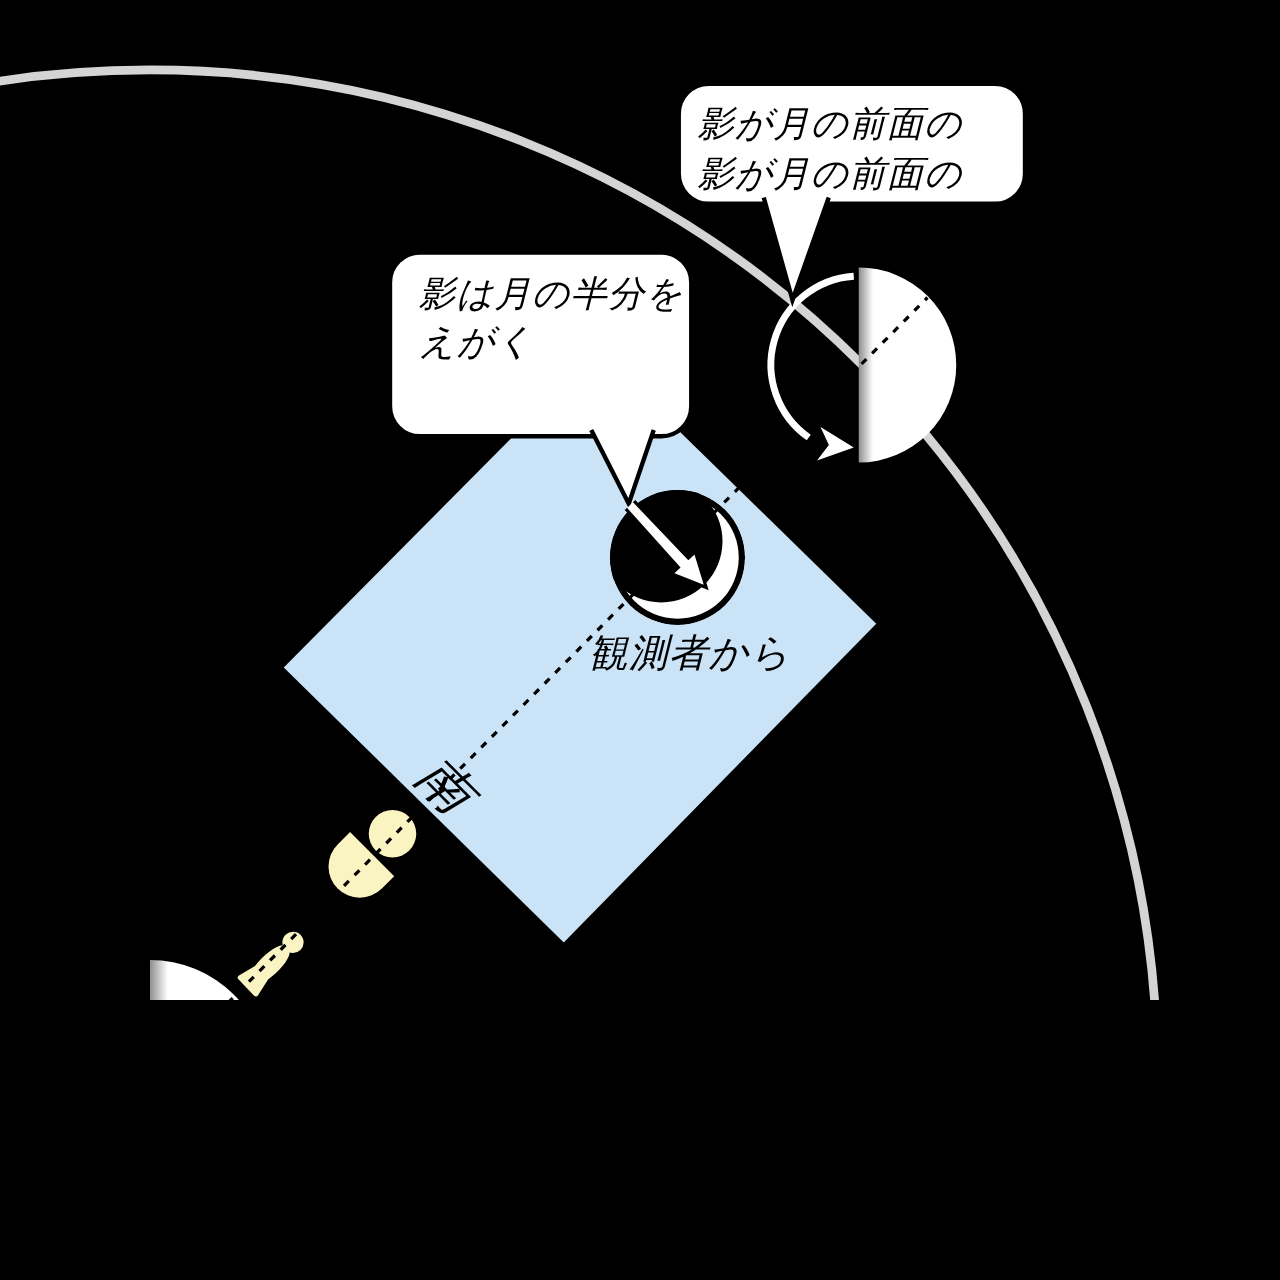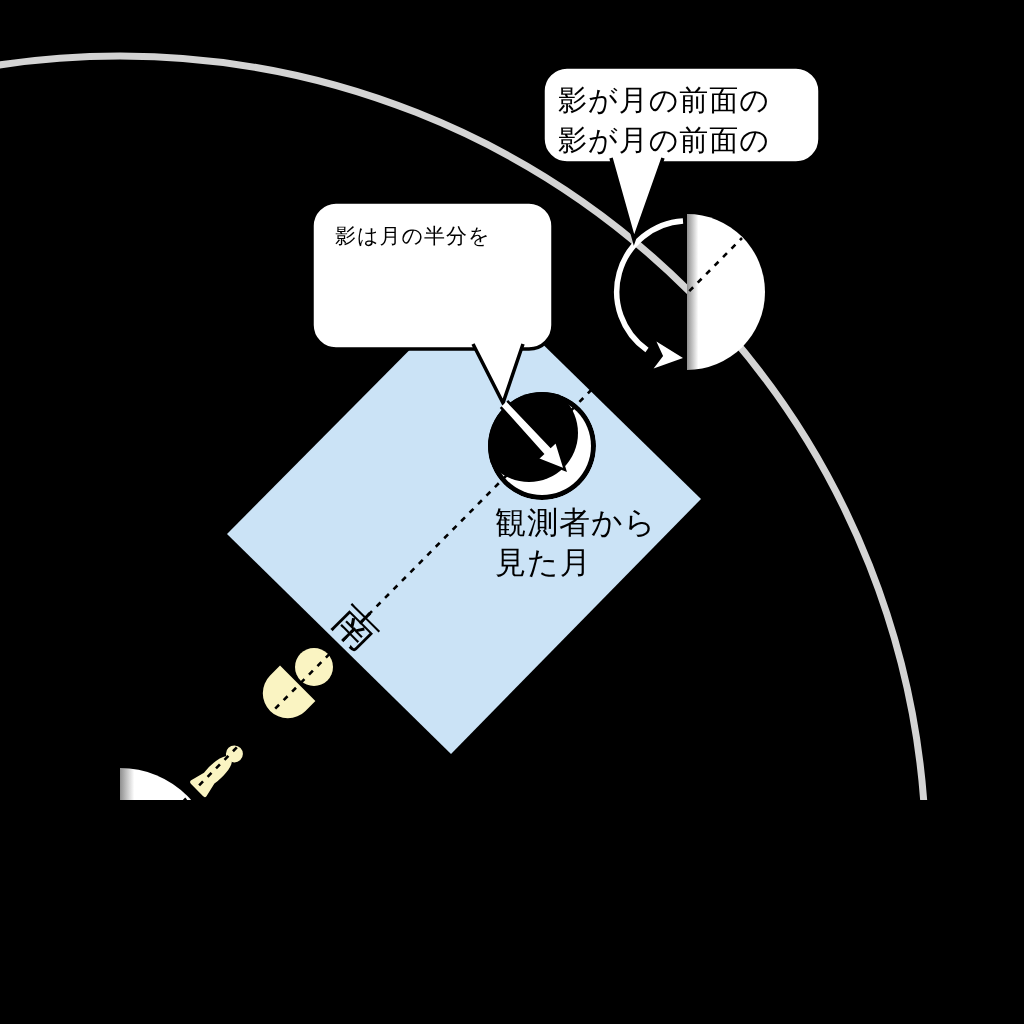--- a/index.html
+++ b/index.html
@@ -1,24 +1,25 @@
 <!DOCTYPE html>
 <html><head>
 <meta charset="utf-8">
 <style>
   html,body{margin:0;padding:0;background:#000;}
   #stage{
     position:relative;width:1024px;height:800px;background:#000;overflow:hidden;
     font-family:"Liberation Sans",sans-serif;
+    font-style:italic;
   }
   #stage svg{position:absolute;left:0;top:0;}
   .txt{position:absolute;color:#000;font-weight:500;white-space:nowrap;}
   .bubble-top-text{left:558px;top:80px;font-size:29px;line-height:40px;letter-spacing:1px;}
-  .bubble-mid-text{left:335px;top:217px;font-size:21px;line-height:38px;letter-spacing:1px;}
-  .board-label{left:471px;top:503px;font-size:31px;line-height:40px;letter-spacing:1px;margin-left:24px;}
+  .bubble-mid-text{left:335px;top:217px;font-size:29px;line-height:38px;letter-spacing:1px;}
+  .board-label{left:471px;top:503px;font-size:31px;line-height:40px;letter-spacing:1px;}
   .south-label{
     left:332px;top:604px;width:48px;height:48px;font-size:42px;line-height:48px;
     text-align:center;transform:rotate(45deg);font-weight:500;
   }
 </style>
 </head>
 <body>
 
 <div id="stage">
 
@@ -84,22 +85,22 @@
     <path d="M507.3,400.9 L550.7,446.5 L556.2,441.4 L565,470 L537.2,459 L542.7,453.9 L500.7,407.1" fill="#fff" stroke="#000" stroke-width="2.5" stroke-linejoin="miter"></path>
   </svg>
 
   <div class="txt bubble-top-text">
     <div>影が月の前面の</div>
     <div>影が月の前面の</div>
   </div>
 
   <div class="txt bubble-mid-text">
     <div>影は月の半分を</div>
+    <div>えがく</div>
   </div>
 
   <div class="txt board-label">
     <div>観測者から</div>
-    <div>見た月</div>
   </div>
 
   <div class="txt south-label">南</div>
 
 </div>
 
 </body></html>

